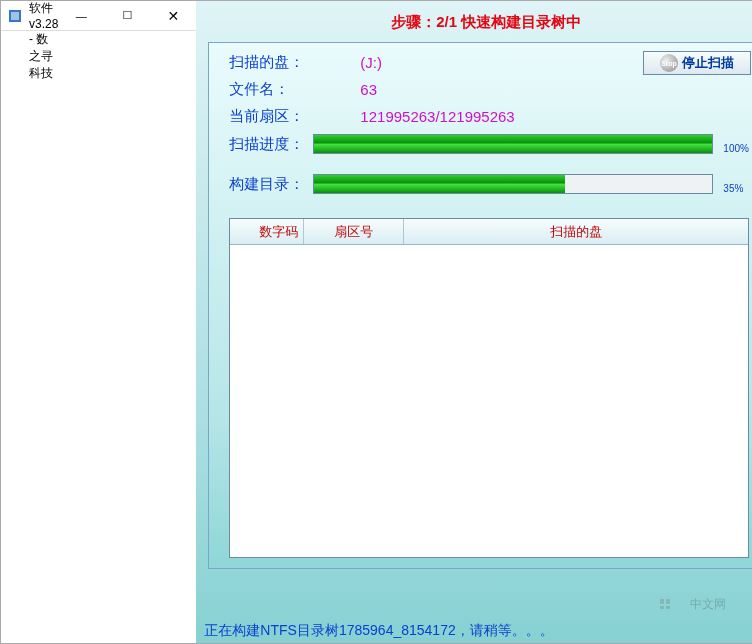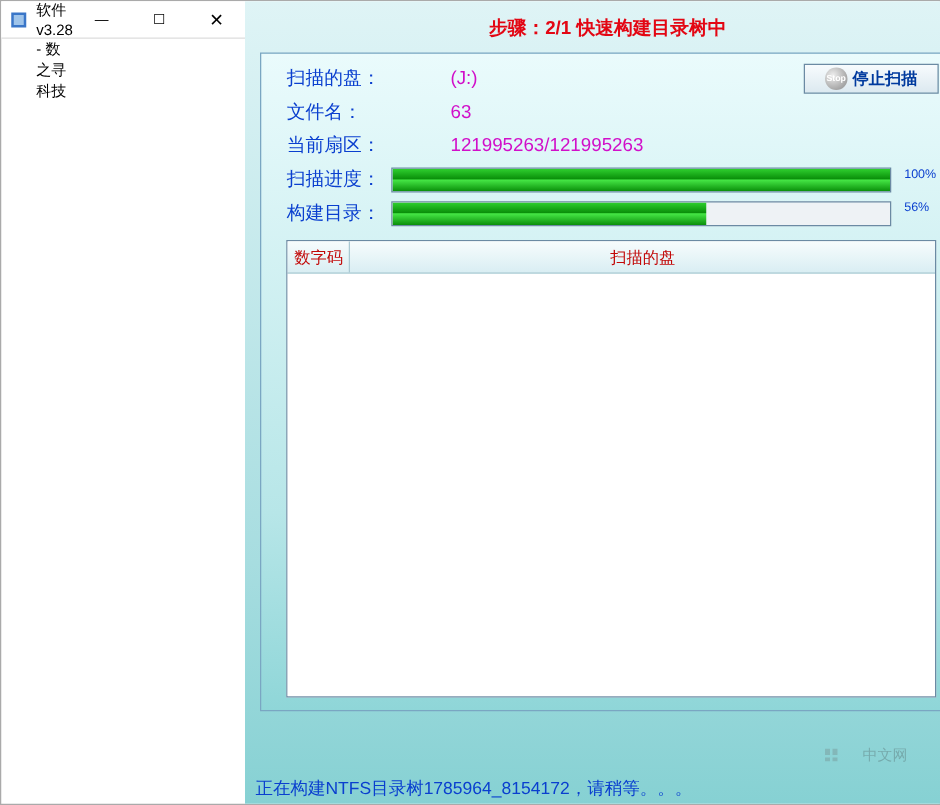--- a/index.html
+++ b/index.html
@@ -135,22 +135,22 @@
       font-size: 15px;
       gap: 43px;
     }
     .info-label {
       color: #0a3fcf;
       width: 84px;
     }
     .info-value { color: #d10fc9; margin-left: 4px; }
     .progress-row {
       display: flex;
-      align-items: flex-start;
-      margin-bottom: 7px;
+      align-items: flex-end;
+      margin-bottom: 20px;
       font-size: 15px;
     }
     .progress-label { color: #0a3fcf; width: 84px; }
     .progress-bar {
       flex: 0 0 400px;
       height: 20px;
       border: 1px solid #6b8aa3;
       background: #eef2f5;
       position: relative;
       overflow: hidden;
@@ -178,21 +178,21 @@
     }
     .th {
       border-right: 1px solid #aac9d3;
       display: flex;
       align-items: center;
       justify-content: center;
       color: #c20808;
       font-size: 13px;
     }
     .th:last-child { border-right: none; }
-    .th1 { width: 50px; }
+    .th1 { width: 50px; margin-left: 24px; }
     .th2 { width: 100px; }
     .th3 { flex: 1; }
     .table-body {
       flex: 1;
       background: #fff;
     }
     .status-bar {
       height: 24px;
       padding-left: 8px;
       display: flex;
@@ -264,27 +264,28 @@
               <div class="progress-fill" id="scan-fill" style="width: 100%;"></div>
             </div>
             <span class="progress-pct">100%</span>
           </div>
 
           <div class="progress-row">
             <span class="progress-label">构建目录：</span>
             <div class="progress-bar">
               <div class="progress-fill" id="build-fill" style="width: 63%;"></div>
             </div>
-            <span class="progress-pct">56%</span>
+            <span class="progress-pct">35%</span>
           </div>
         </div>
 
         <div class="table-wrap">
           <div class="table-header">
             <div class="th th1">数字码</div>
+            <div class="th th2">扇区号</div>
             <div class="th th3">扫描的盘</div>
           </div>
           <div class="table-body"></div>
         </div>
       </div>
 
       <div class="status-bar">
         <span>正在构建NTFS目录树1785964_8154172，请稍等。。。</span>
       </div>
 

